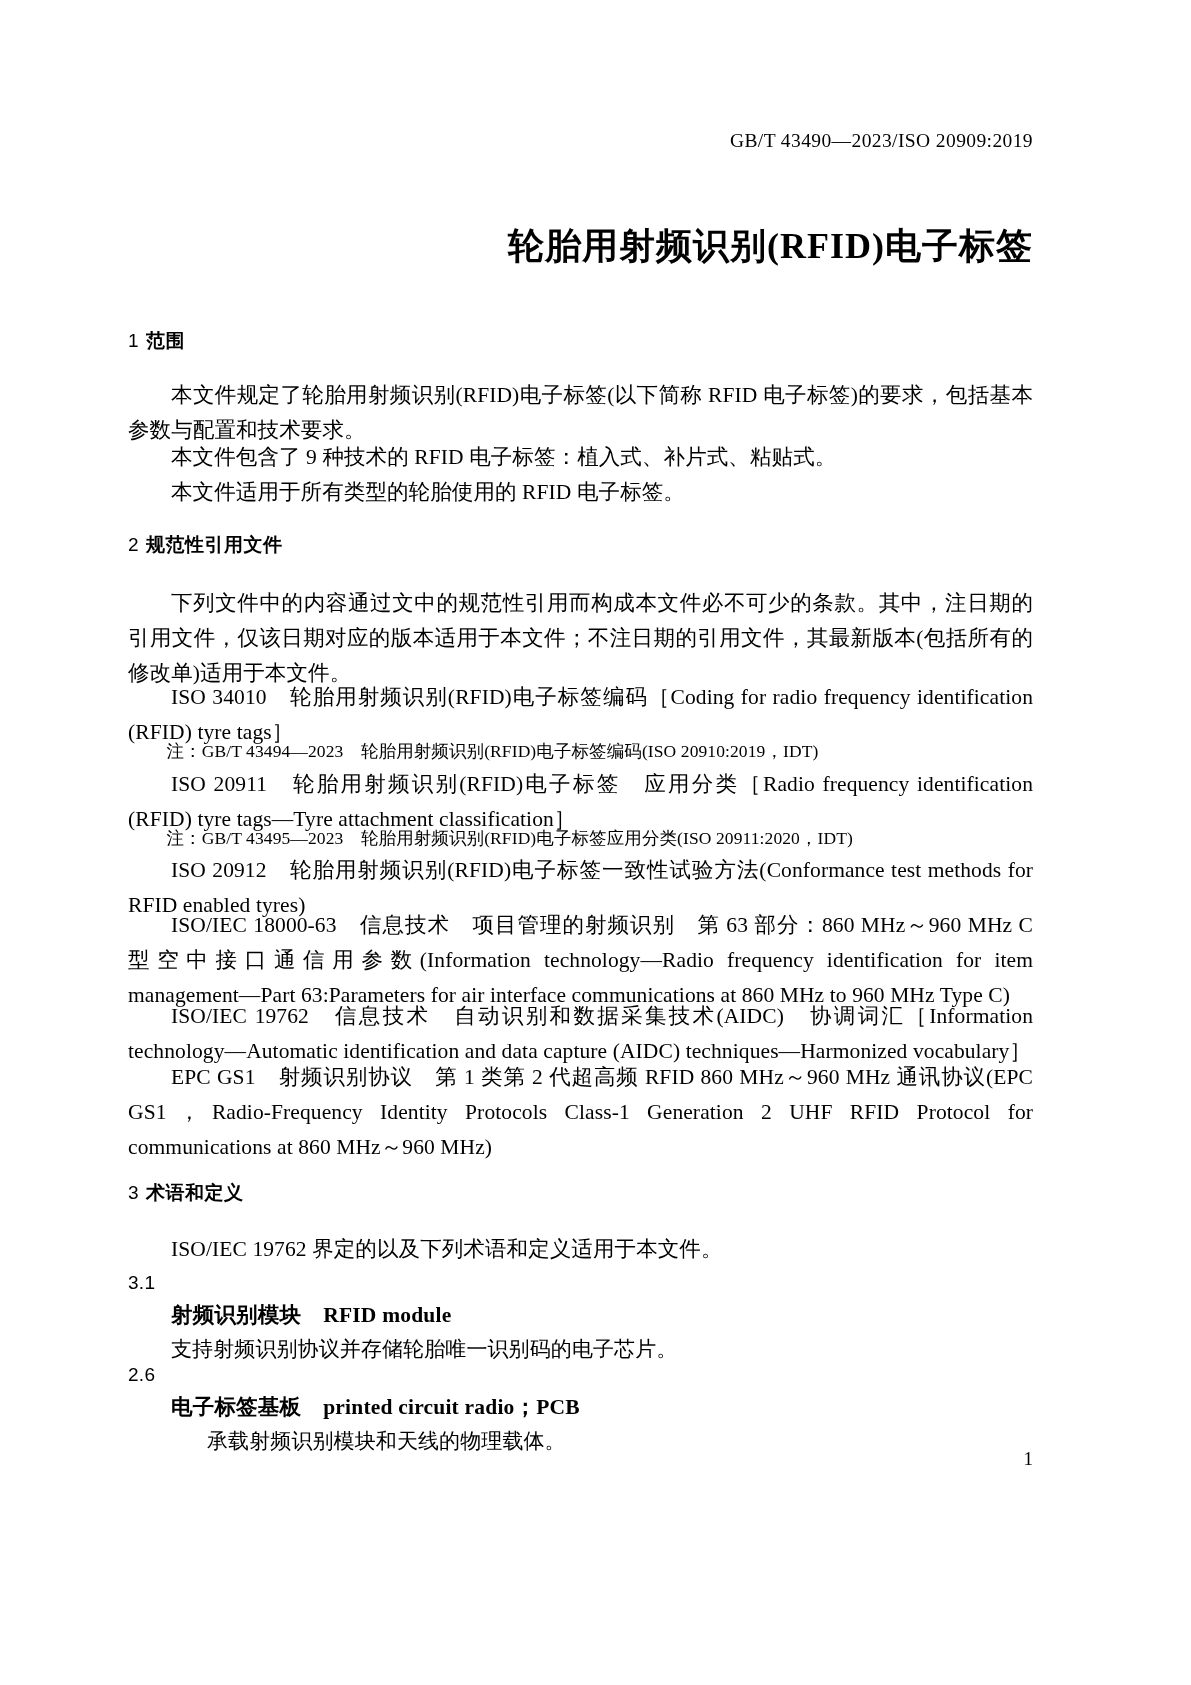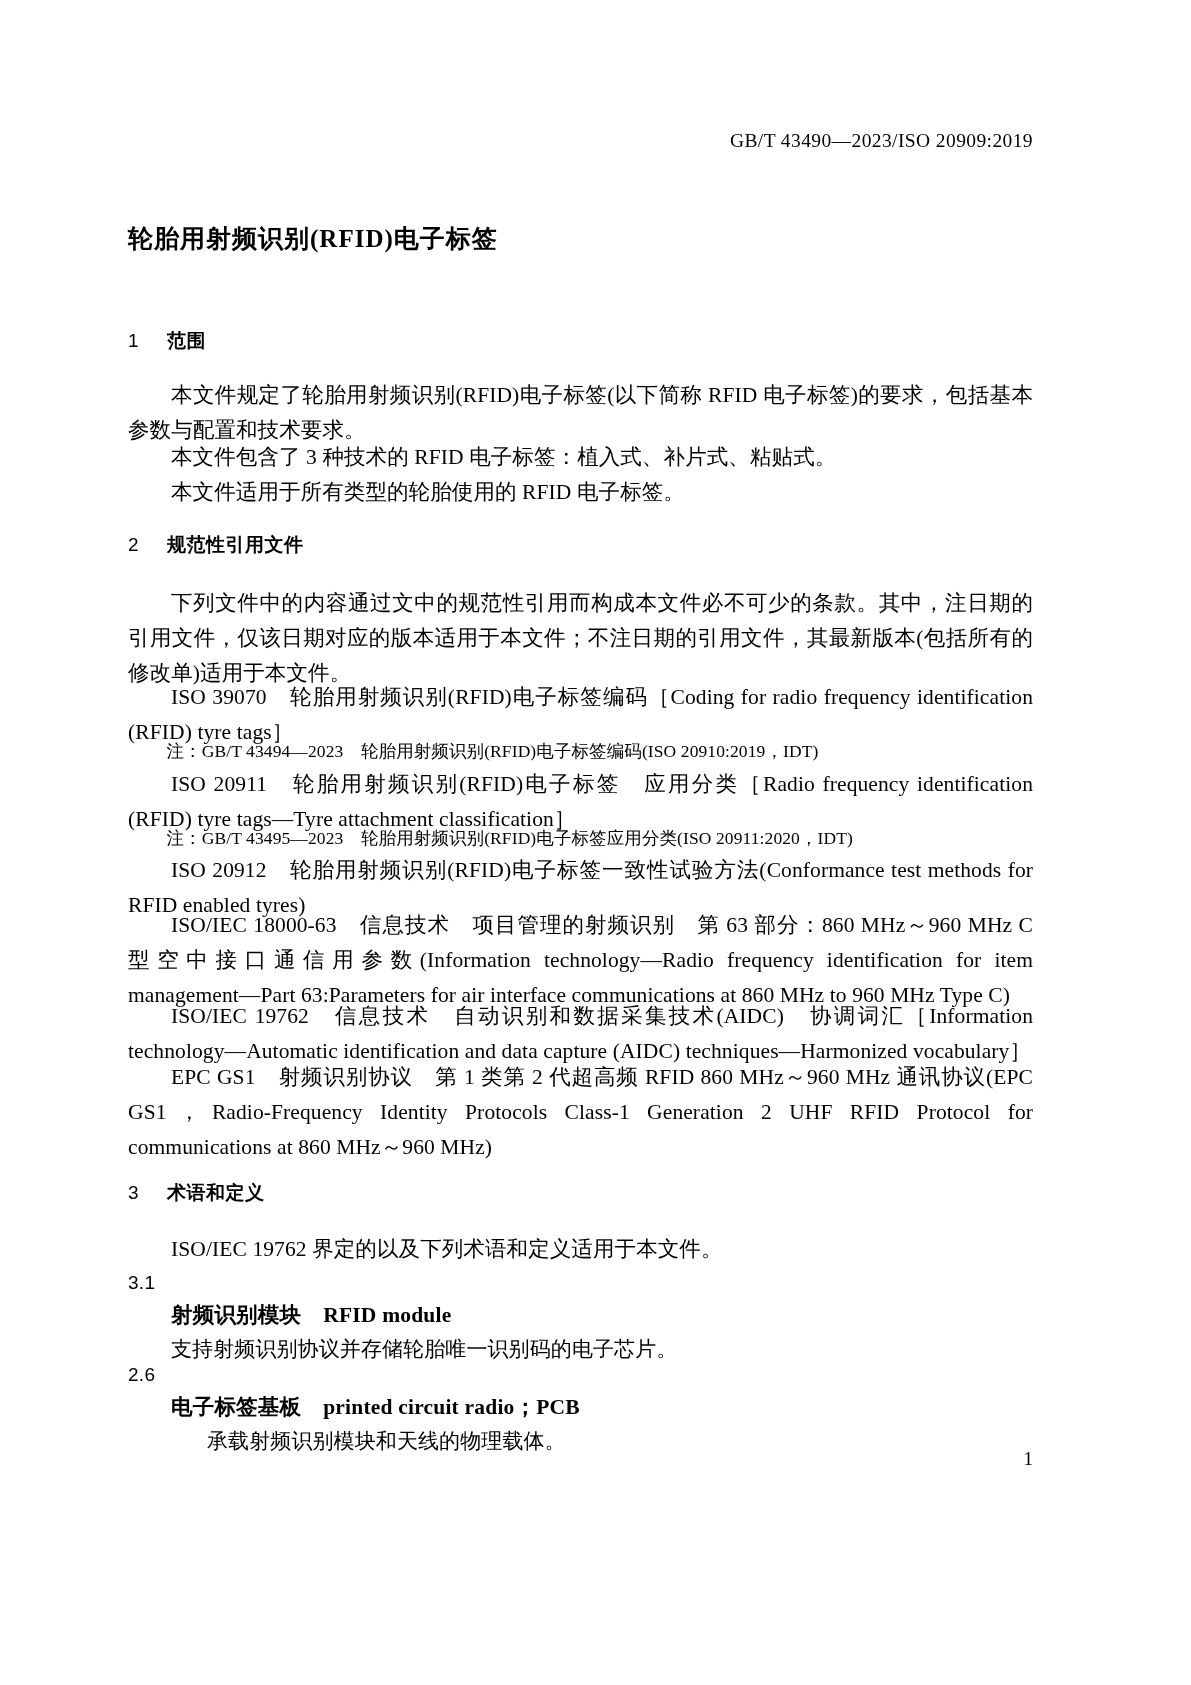--- a/index.html
+++ b/index.html
@@ -38,23 +38,23 @@
     letter-spacing: 0.4px;
     white-space: nowrap;
   }
 
   
   .doc-title {
     position: absolute;
     left: 0;
     top: 222px;
     width: 905px;
-    text-align: left;
+    text-align: right;
     font-family: "Liberation Serif", "DejaVu Serif", serif;
-    font-size: 25px;
+    font-size: 36px;
     font-weight: bold;
     letter-spacing: 1px;
     white-space: nowrap;
   }
 
   
   .clause {
     position: absolute;
     left: 0;
     font-family: "Liberation Sans", "DejaVu Sans", sans-serif;
@@ -62,21 +62,21 @@
     font-weight: bold;
     letter-spacing: 0.5px;
     white-space: nowrap;
   }
   .clause .num {
     font-weight: normal;
     display: inline-block;
     min-width: 18px;
   }
   .clause .ttl {
-    margin-left: 21px;
+    margin-left: 0;
   }
 
   
   .para {
     position: absolute;
     left: 0;
     width: 905px;
     font-size: 21.5px;
     line-height: 35px;
     text-align: justify;
@@ -140,30 +140,30 @@
 
     <div class="runhead">GB/T 43490—2023/ISO 20909:2019</div>
 
     <div class="doc-title">轮胎用射频识别(RFID)电子标签</div>
 
     <div class="clause" style="top:328px;">
       <span class="num">1</span><span class="ttl">范围</span>
     </div>
 
     <div class="para indent" style="top:378px;">本文件规定了轮胎用射频识别(RFID)电子标签(以下简称 RFID 电子标签)的要求，包括基本参数与配置和技术要求。</div>
-    <div class="para indent" style="top:440px;">本文件包含了 3 种技术的 RFID 电子标签：植入式、补片式、粘贴式。</div>
+    <div class="para indent" style="top:440px;">本文件包含了 9 种技术的 RFID 电子标签：植入式、补片式、粘贴式。</div>
     <div class="para indent" style="top:475px;">本文件适用于所有类型的轮胎使用的 RFID 电子标签。</div>
 
     <div class="clause" style="top:532px;">
       <span class="num">2</span><span class="ttl">规范性引用文件</span>
     </div>
 
     <div class="para indent" style="top:586px;">下列文件中的内容通过文中的规范性引用而构成本文件必不可少的条款。其中，注日期的引用文件，仅该日期对应的版本适用于本文件；不注日期的引用文件，其最新版本(包括所有的修改单)适用于本文件。</div>
 
-    <div class="para indent" style="top:680px;">ISO 39070　轮胎用射频识别(RFID)电子标签编码［Coding for radio frequency identification (RFID) tyre tags］</div>
+    <div class="para indent" style="top:680px;">ISO 34010　轮胎用射频识别(RFID)电子标签编码［Coding for radio frequency identification (RFID) tyre tags］</div>
     <div class="note" style="top:736px;">注：GB/T 43494—2023　轮胎用射频识别(RFID)电子标签编码(ISO 20910:2019，IDT)</div>
 
     <div class="para indent" style="top:767px;">ISO 20911　轮胎用射频识别(RFID)电子标签　应用分类［Radio frequency identification (RFID) tyre tags—Tyre attachment classification］</div>
     <div class="note" style="top:823px;">注：GB/T 43495—2023　轮胎用射频识别(RFID)电子标签应用分类(ISO 20911:2020，IDT)</div>
 
     <div class="para indent" style="top:853px;">ISO 20912　轮胎用射频识别(RFID)电子标签一致性试验方法(Conformance test methods for RFID enabled tyres)</div>
 
     <div class="para indent" style="top:908px;">ISO/IEC 18000-63　信息技术　项目管理的射频识别　第 63 部分：860 MHz～960 MHz C 型空中接口通信用参数(Information technology—Radio frequency identification for item management—Part 63:Parameters for air interface communications at 860 MHz to 960 MHz Type C)</div>
 
     <div class="para indent" style="top:999px;">ISO/IEC 19762　信息技术　自动识别和数据采集技术(AIDC)　协调词汇［Information technology—Automatic identification and data capture (AIDC) techniques—Harmonized vocabulary］</div>

